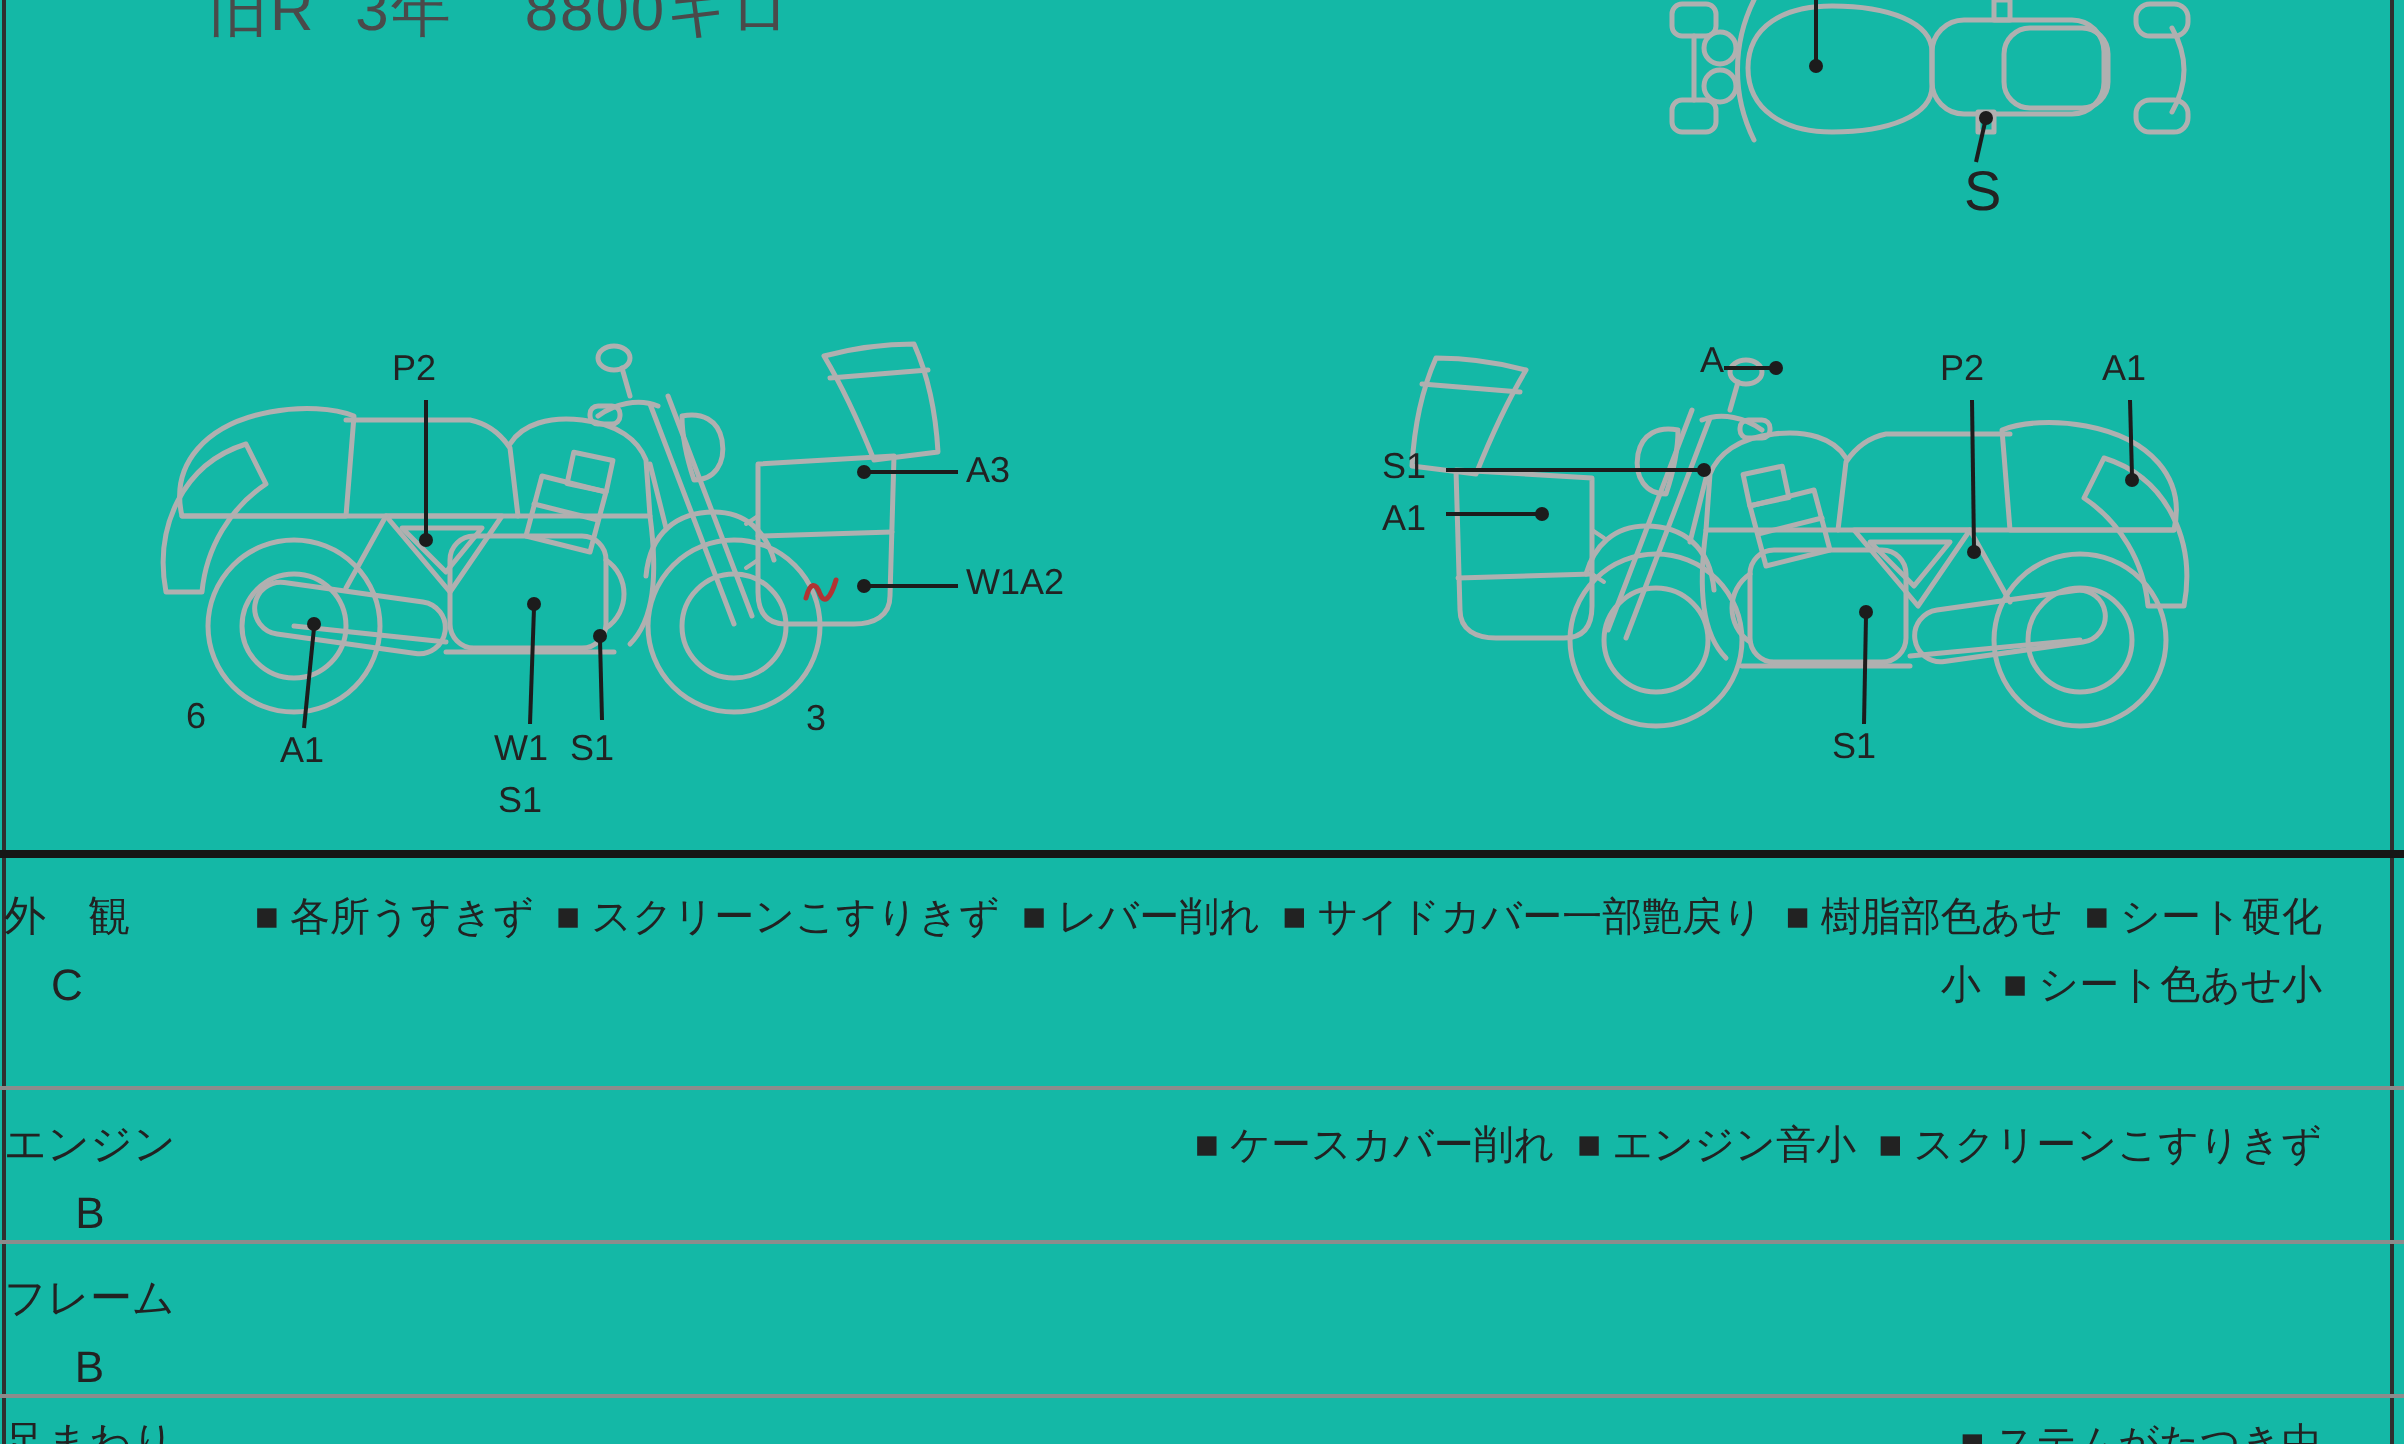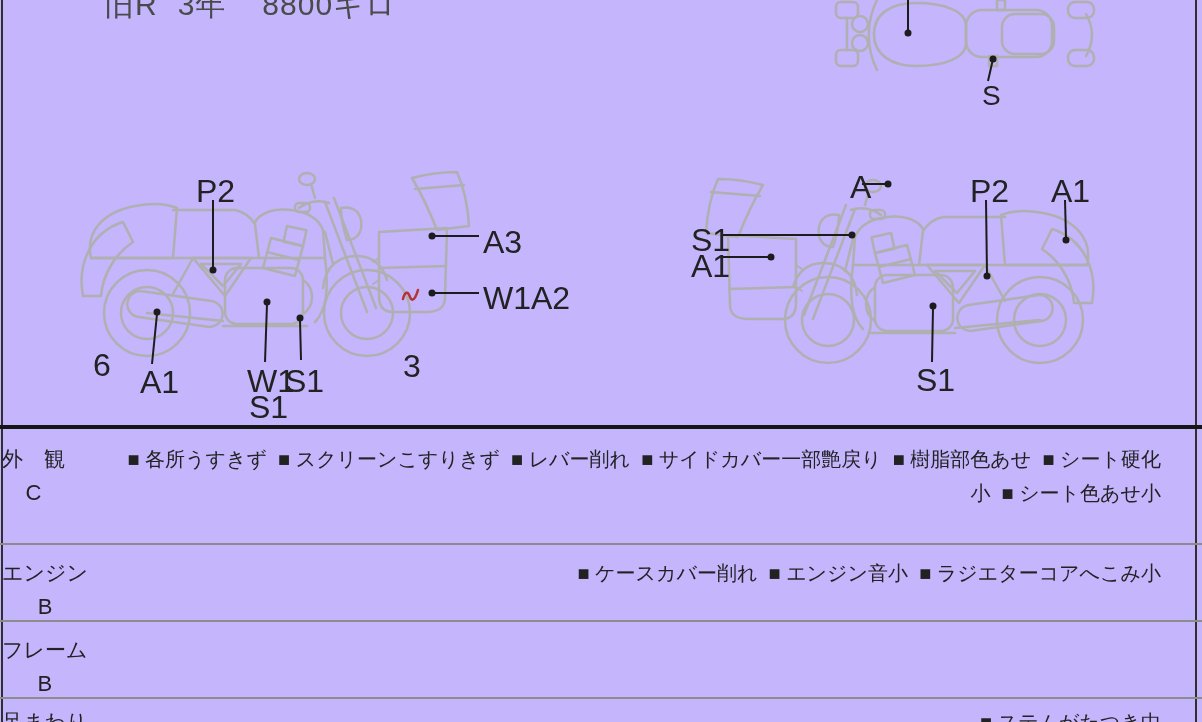--- a/index.html
+++ b/index.html
@@ -1,29 +1,29 @@
 <!DOCTYPE html>
 <html><head>
 <meta charset="utf-8">
 <style>
   html,body{margin:0;padding:0;background:#fff;}
   #page{
-    position:relative;width:1202px;height:722px;overflow:hidden;background:#c4b5fd;
+    position:relative;width:1202px;height:722px;overflow:hidden;background:#14b8a6;
     font-family:"Liberation Sans","DejaVu Sans",sans-serif;color:#2a2a2a;
   }
   .vborder{position:absolute;top:0;height:722px;width:2px;background:#2f2f2f;}
   .thickline{position:absolute;left:0;width:1202px;height:4px;background:#161616;}
   .thinline{position:absolute;left:0;width:1202px;height:2px;background:#8c8c8c;}
   #header-text{
     position:absolute;left:104px;top:-15px;font-size:30px;color:#4a4a4a;
     display:flex;white-space:nowrap;letter-spacing:1px;
   }
   #header-text .tok1{margin-right:20px;}
   #header-text .tok2{margin-right:36px;}
-  .lbl{position:absolute;font-size:32px;color:#222;line-height:1;white-space:nowrap;}
+  .lbl{position:absolute;font-size:18px;color:#222;line-height:1;white-space:nowrap;}
   .lbl-big{font-size:28px;}
   svg{position:absolute;}
   .art{stroke:#b0b0b0;stroke-width:2.5;fill:none;stroke-linecap:round;stroke-linejoin:round;}
   .art-thin{stroke:#b0b0b0;stroke-width:2;fill:none;stroke-linecap:round;}
   .leader{stroke:#1c1c1c;stroke-width:2;fill:none;}
   .dot{fill:#1c1c1c;stroke:none;}
   .redmark{stroke:#b23434;stroke-width:2.5;fill:none;stroke-linecap:round;}
   
   .trow{position:absolute;left:2px;width:1193px;display:flex;overflow:hidden;}
   .cat-cell{width:116px;flex:none;}
@@ -233,21 +233,21 @@
   </div>
   <div class="thinline" style="top:543px;"></div>
 
   <div class="trow pt11" style="top:545px;height:75px;">
     <div class="cat-cell">
       <div class="cat-block">
         <div class="cat-name">エンジン</div>
         <div class="cat-grade">B</div>
       </div>
     </div>
-    <div class="cond-cell">■ ケースカバー削れ  ■ エンジン音小  ■ ラジエターコアへこみ小</div>
+    <div class="cond-cell">■ ケースカバー削れ  ■ エンジン音小  ■ スクリーンこすりきず</div>
   </div>
   <div class="thinline" style="top:620px;"></div>
 
   <div class="trow pt11" style="top:622px;height:76px;">
     <div class="cat-cell">
       <div class="cat-block">
         <div class="cat-name">フレーム</div>
         <div class="cat-grade">B</div>
       </div>
     </div>

